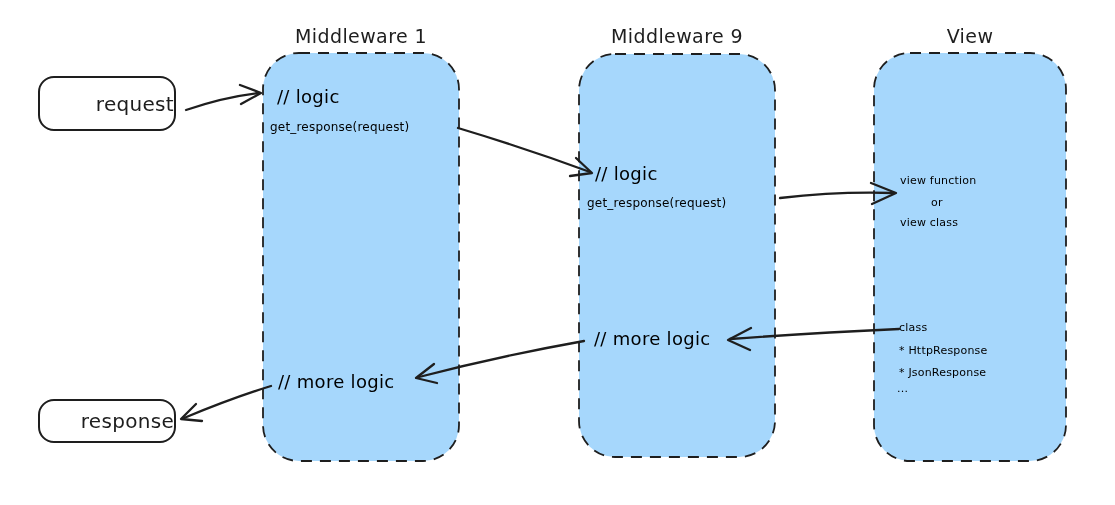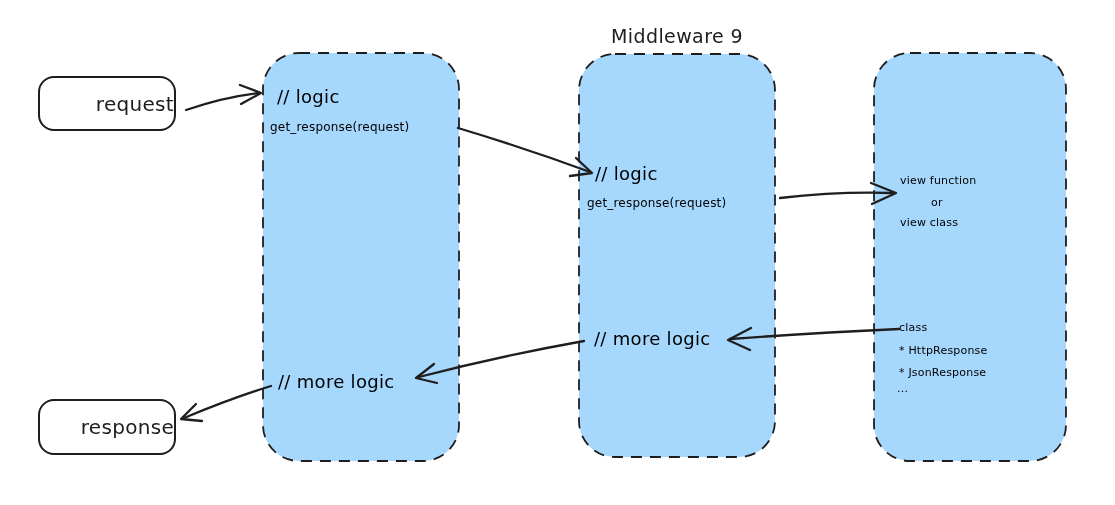--- a/index.html
+++ b/index.html
@@ -101,26 +101,28 @@
       <path class="arrow" d="M 584,341 Q 500,356 419,377"></path>
       <path class="arrow" d="M 434,364 L 416,378 L 437,383"></path>
     </g>
 
     <g>
       <path class="arrow" d="M 271,386 Q 232,398 184,418"></path>
       <path class="arrow" d="M 196,404 L 181,419 L 202,421"></path>
     </g>
   </svg>
 
+  <div class="col-title" style="left:263px; top:25px; width:196px;">Middleware 1</div>
   <div class="col-title" style="left:579px; top:25px; width:196px;">Middleware 9</div>
+  <div class="col-title" style="left:874px; top:25px; width:192px;">View</div>
 
   <div class="terminal-box" style="top:76px; height:55px;">
     <span>request</span>
   </div>
-  <div class="terminal-box" style="top:399px; height:56px;">
+  <div class="terminal-box" style="top:399px; height:44px;">
     <span>response</span>
   </div>
 
   <div class="txt code-big" style="left:277px; top:86px;">// logic</div>
   <div class="txt code-med" style="left:270px; top:120px;">get_response(request)</div>
   <div class="txt code-big" style="left:278px; top:371px;">// more logic</div>
 
   <div class="txt code-big" style="left:595px; top:163px;">// logic</div>
   <div class="txt code-med" style="left:587px; top:196px;">get_response(request)</div>
   <div class="txt code-big" style="left:594px; top:328px;">// more logic</div>

